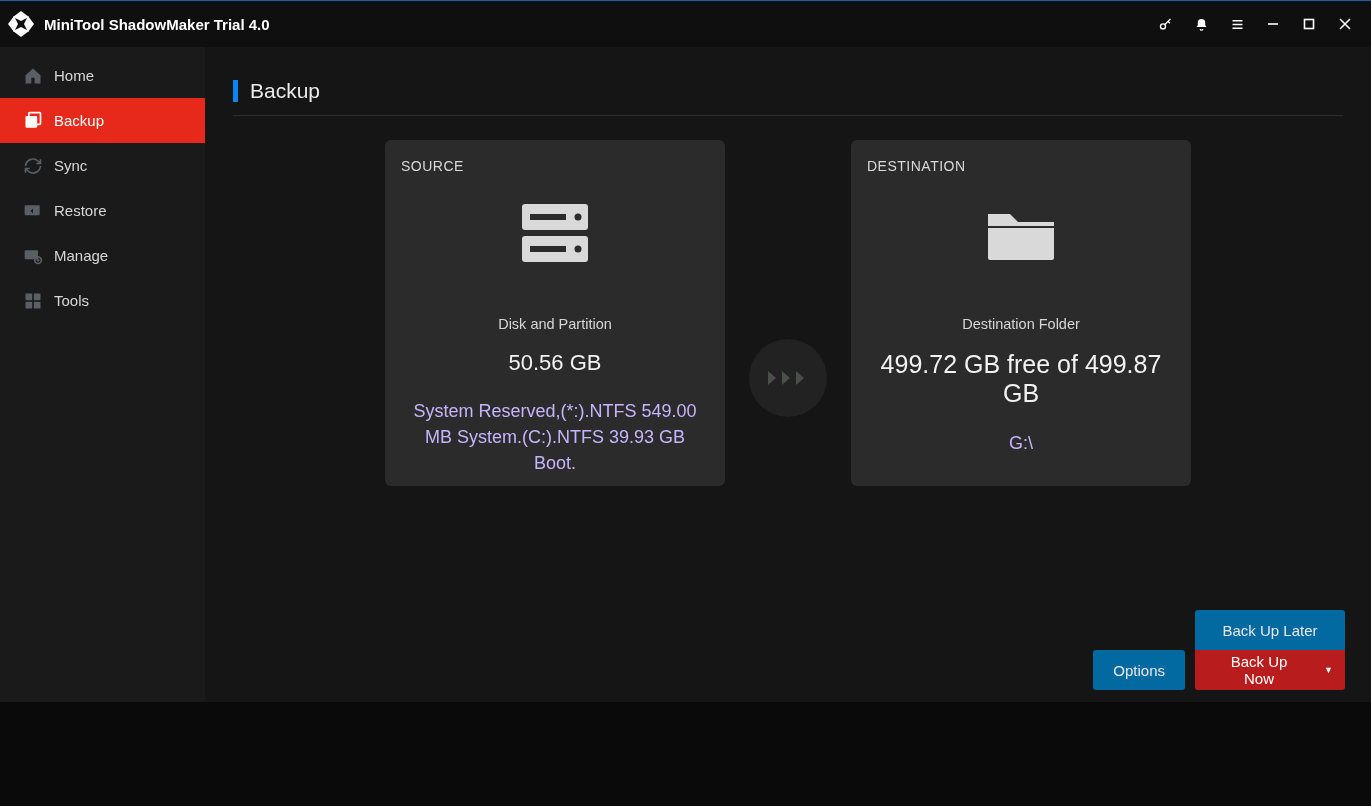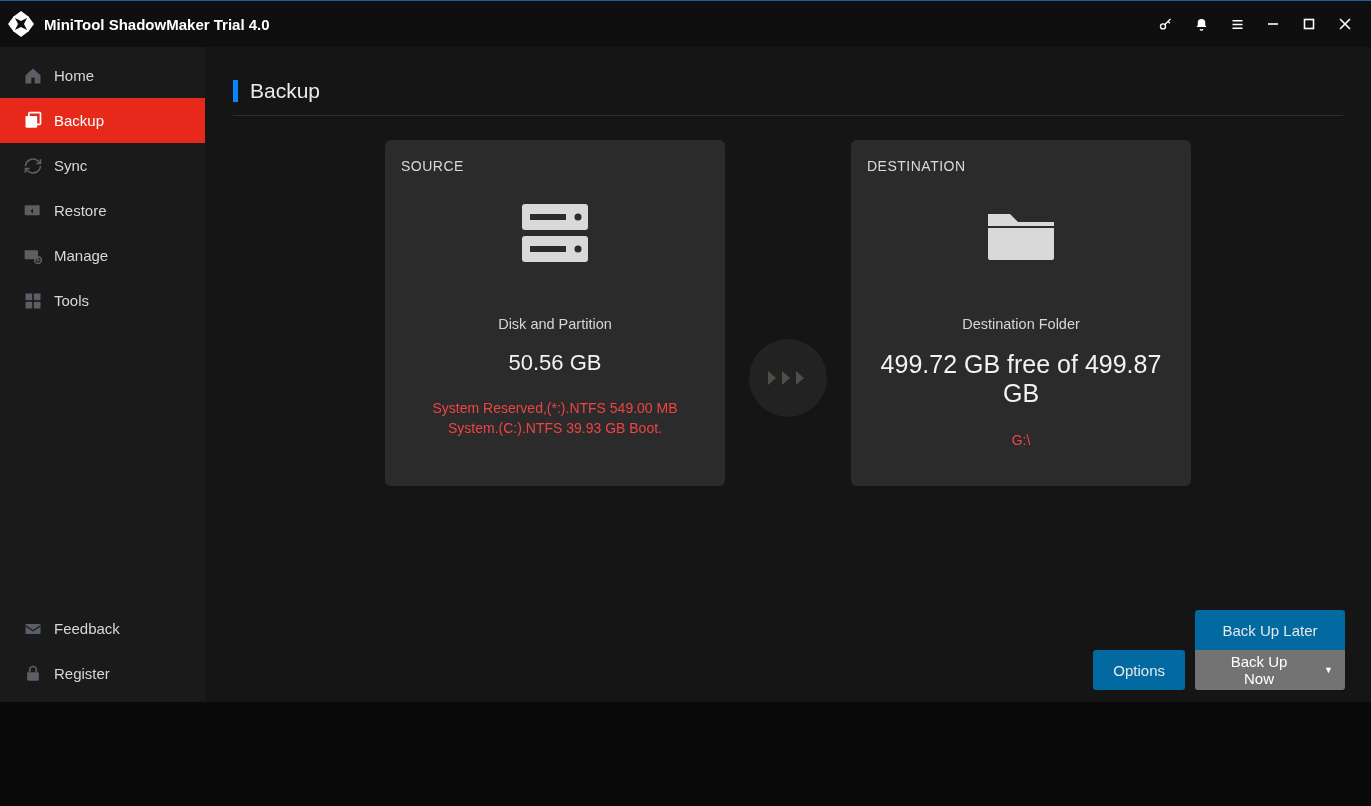--- a/index.html
+++ b/index.html
@@ -22,26 +22,26 @@
   .page-header { display:flex; align-items:center; margin:32px 28px 0 28px; border-bottom:0; }
   .page-header .bar { width:5px; height:22px; background:#0a84ff; margin-right:12px; }
   .page-header h1 { font-size:21px; font-weight:400; color:#eaeaea; }
   .hr { height:1px; background:#2d2d2d; margin:12px 28px 0 28px; }
   .cards-row { display:flex; align-items:flex-start; justify-content:center; margin-top:24px; gap:4px; }
   .card { width:340px; height:346px; background:#2b2b2b; border-radius:6px; padding:18px 16px 10px 16px; color:#e4e4e4; text-align:center; cursor:pointer; }
   .card .card-title { text-align:left; font-size:14px; letter-spacing:0.5px; color:#d9d9d9; margin-bottom:20px; }
   .card .big-icon { height:78px; display:flex; align-items:center; justify-content:center; margin-bottom:18px; }
   .card .line1 { font-size:14.5px; color:#d6d6d6; margin-bottom:18px;margin-top:44px; }
   .card .big-text { font-size:22px; color:#f2f2f2; margin-bottom:22px; }
-  .card .desc { font-size:14px; color:#ef4444; line-height:1.45; padding:0 6px; }
+  .card .desc { font-size:18px; color:#c4b5fd; line-height:1.45; padding:0 6px; }
   .arrow-circle { width:78px; height:78px; border-radius:50%; background:#222222; display:flex; align-items:center; justify-content:center; margin:0 20px; align-self:center; margin-top:130px; }
   .footer-actions { position:absolute; right:26px; bottom:12px; display:flex; align-items:flex-end; gap:10px; }
   .btn { height:40px; border-radius:3px; display:flex; align-items:center; justify-content:center; font-size:15px; cursor:pointer; border:none; padding:0 20px; }
   .btn-gray { background:#0369a1; color:#e8e8e8; }
-  .btn-blue { background:#737373; color:#fff; position:relative; padding-right:42px; }
+  .btn-blue { background:#b91c1c; color:#fff; position:relative; padding-right:42px; }
   .btn-blue .caret { position:absolute; right:12px; font-size:9px; }
   .stack { display:flex; flex-direction:column; gap:0; }
   .stack .btn { width:150px; }
   .stack .btn:first-child { border-bottom-left-radius:0; border-bottom-right-radius:0; }
   .stack .btn:last-child { border-top-left-radius:0; border-top-right-radius:0; }
   svg { display:block; }
 </style>
 </head>
 <body>
 
@@ -159,40 +159,20 @@
                 <rect x="3" y="3" width="8" height="8"></rect>
                 <rect x="13" y="3" width="8" height="8"></rect>
                 <rect x="3" y="13" width="8" height="8"></rect>
                 <rect x="13" y="13" width="8" height="8"></rect>
               </svg>
           </span>
           <span>Tools</span>
         </div>
       </div>
 
-      <div class="bottom">
-        <div class="nav-item">
-          <span class="icon">
-            <svg width="20" height="20" viewBox="0 0 24 24" fill="currentColor">
-                <rect x="3" y="6" width="18" height="12" rx="1"></rect>
-                <path d="M3 8l9 6 9-6" fill="none" stroke="#1a1a1a" stroke-width="1.5"></path>
-              </svg>
-          </span>
-          <span>Feedback</span>
-        </div>
-        <div class="nav-item">
-          <span class="icon">
-            <svg width="20" height="20" viewBox="0 0 24 24" fill="currentColor">
-                <rect x="5" y="10" width="14" height="10" rx="1"></rect>
-                <path d="M8 10V7a4 4 0 0 1 8 0v3" fill="none" stroke="currentColor" stroke-width="2"></path>
-              </svg>
-          </span>
-          <span>Register</span>
-        </div>
-      </div>
     </div>
 
     <div class="main">
       <div class="page-header">
         <div class="bar"></div>
         <h1>Backup</h1>
       </div>
       <div class="hr"></div>
 
       <div class="cards-row">

